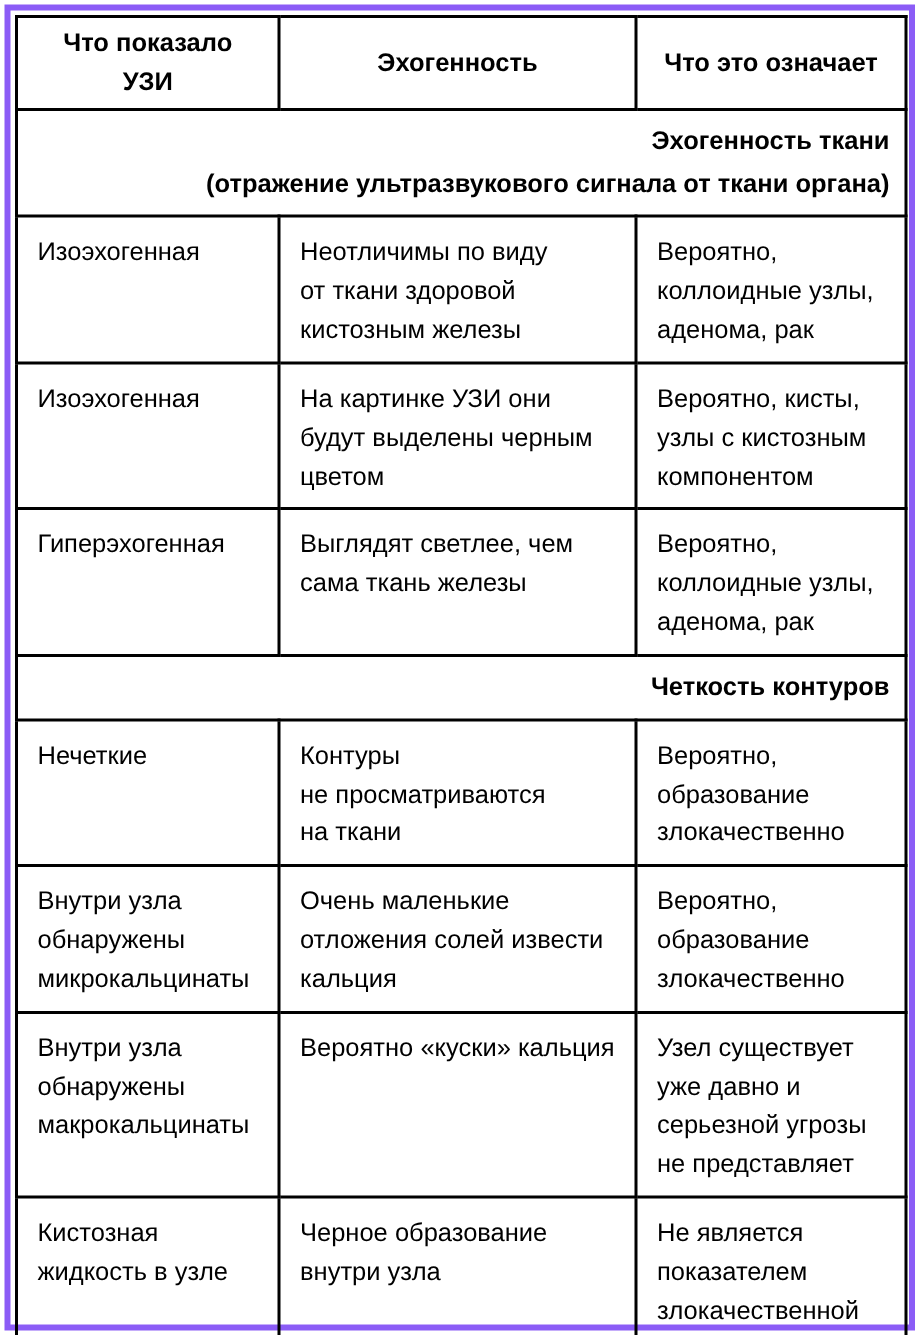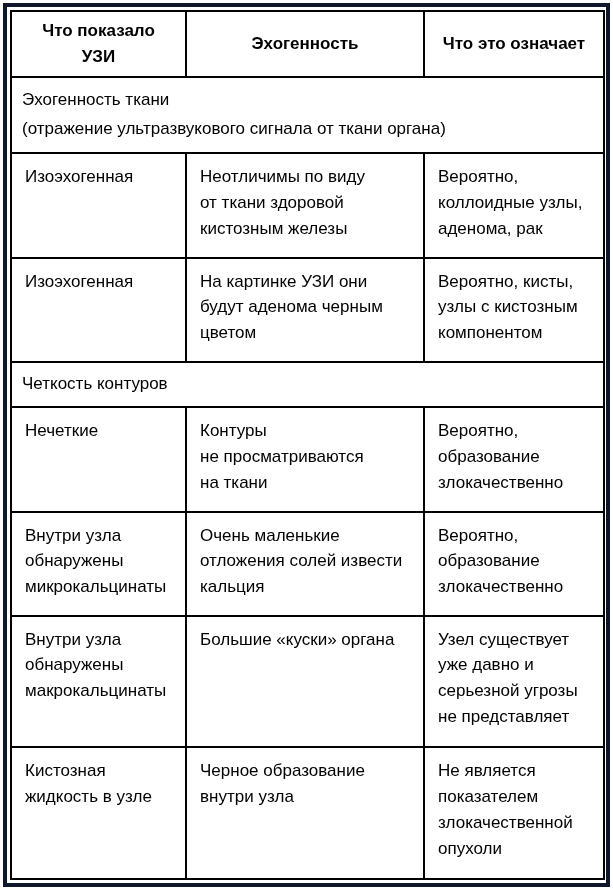--- a/index.html
+++ b/index.html
@@ -6,21 +6,21 @@
   body {
     width: 613px; height: 890px;
     background: #ffffff; color: #000000;
     font-family: "Liberation Sans", sans-serif;
     position: relative; overflow: hidden;
   }
   .frame {
     position: absolute; top: 3px; left: 3px;
     width: 607px; height: 884px;
     box-sizing: border-box;
-    border: 4px solid #0f172a;
+    border: 4px solid #8b5cf6;
     padding: 3px;
     background: #ffffff;
   }
   table {
     width: 100%; height: 100%;
     border-collapse: collapse;
     table-layout: fixed;
   }
   col.c1 { width: 175px; }
   col.c2 { width: 238px; }
@@ -38,22 +38,22 @@
     vertical-align: middle;
     padding: 4px 4px;
   }
   td.body-cell {
     text-align: left;
     vertical-align: top;
     padding: 10px 10px 8px 13px;
     font-weight: normal;
   }
   td.section-cell {
-    font-weight: normal;
-    text-align: left;
+    font-weight: bold;
+    text-align: right;
     vertical-align: middle;
     padding: 6px 10px;
     line-height: 1.7;
   }
   tr.head-row   { height: 60px; }
   tr.sec-1      { height: 70px; }
   tr.row-1      { height: 94px; }
   tr.row-2      { height: 96px; }
   tr.row-3      { height: 92px; }
   tr.sec-2      { height: 42px; }
@@ -92,27 +92,35 @@
 от ткани здоровой
 кистозным железы</td>
       <td class="body-cell">Вероятно,
 коллоидные узлы,
 аденома, рак</td>
     </tr>
 
     <tr class="row-2">
       <td class="body-cell">Изоэхогенная</td>
       <td class="body-cell">На картинке УЗИ они
-будут аденома черным
+будут выделены черным
 цветом</td>
       <td class="body-cell">Вероятно, кисты,
 узлы с кистозным
 компонентом</td>
     </tr>
 
+    <tr class="row-3">
+      <td class="body-cell">Гиперэхогенная</td>
+      <td class="body-cell">Выглядят светлее, чем
+сама ткань железы</td>
+      <td class="body-cell">Вероятно,
+коллоидные узлы,
+аденома, рак</td>
+    </tr>
 
     <tr class="sec-2">
       <td class="section-cell" colspan="3">Четкость контуров</td>
     </tr>
 
     <tr class="row-4">
       <td class="body-cell">Нечеткие</td>
       <td class="body-cell">Контуры
 не просматриваются
 на ткани</td>
@@ -130,21 +138,21 @@
 кальция</td>
       <td class="body-cell">Вероятно,
 образование
 злокачественно</td>
     </tr>
 
     <tr class="row-6">
       <td class="body-cell">Внутри узла
 обнаружены
 макрокальцинаты</td>
-      <td class="body-cell">Большие «куски» органа</td>
+      <td class="body-cell">Вероятно «куски» кальция</td>
       <td class="body-cell">Узел существует
 уже давно и
 серьезной угрозы
 не представляет</td>
     </tr>
 
     <tr class="row-7">
       <td class="body-cell">Кистозная
 жидкость в узле</td>
       <td class="body-cell">Черное образование

